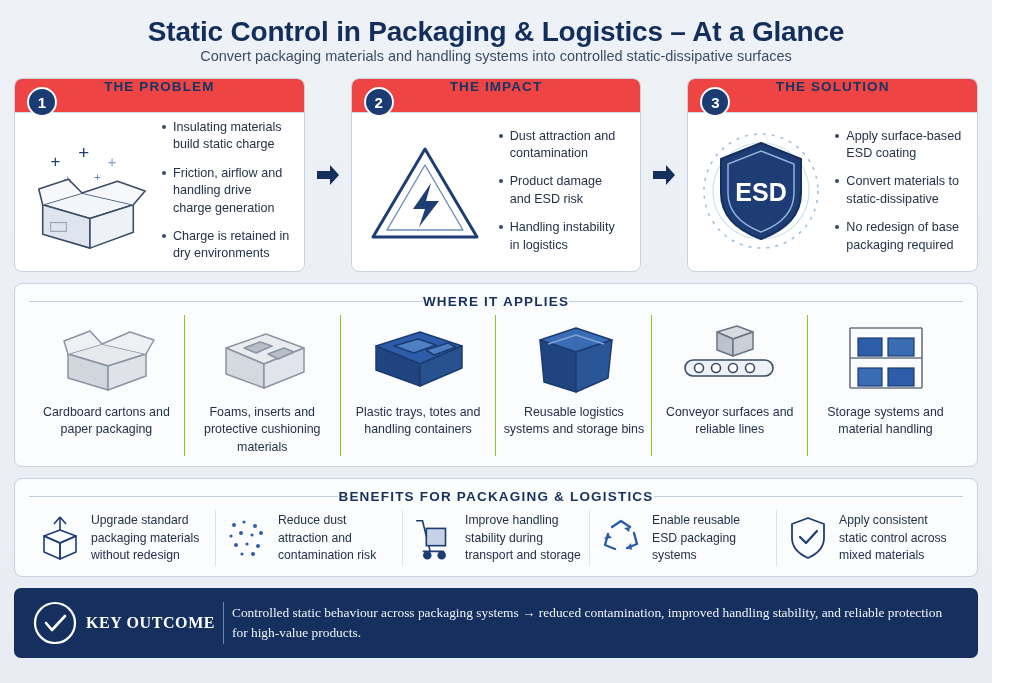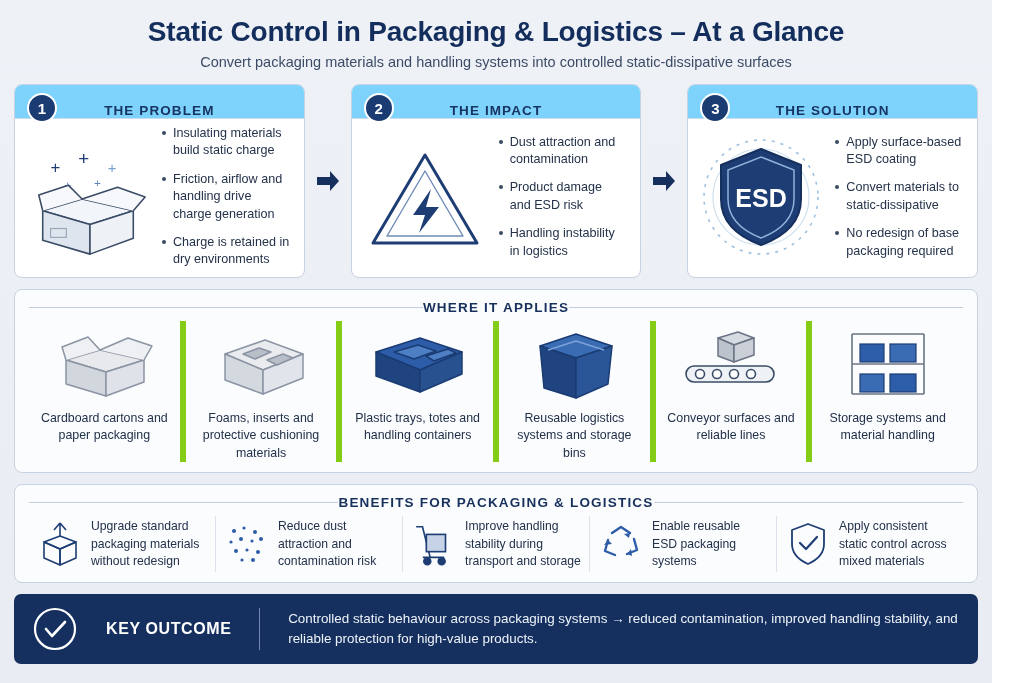--- a/index.html
+++ b/index.html
@@ -19,21 +19,21 @@
 
   
   .header { text-align: center; margin-top: 6px; }
   .title {
     font-size: 28px;
     font-weight: bold;
     color: #132e5c;
     letter-spacing: -0.2px;
   }
   .subtitle {
-    margin-top: 6px;
+    margin-top: 0;
     font-size: 14.5px;
     color: #3c4c66;
   }
 
   
   .top-row {
     display: flex;
     gap: 10px;
     margin-top: 14px;
     align-items: stretch;
@@ -43,24 +43,24 @@
     flex: 1 1 0;
     background: #ffffff;
     border: 1px solid #c7d2e2;
     border-radius: 8px;
     min-height: 182px;
     display: flex;
     flex-direction: column;
     overflow: hidden;
   }
   .card-head {
-    background: #7dd3fc;
+    background: #ef4444;
     height: 34px;
     display: flex;
-    align-items: flex-end;
+    align-items: flex-start;
     justify-content: center;
     border-bottom: 1px solid #cfdced;
   }
   .card-head .ttl {
     font-size: 13.5px;
     font-weight: bold;
     color: #173463;
     letter-spacing: 1.1px;
   }
   .badge {
@@ -144,21 +144,21 @@
   }
 
   
   .applies-row { display: flex; }
   .applies-item {
     flex: 1 1 0;
     display: flex;
     flex-direction: column;
     align-items: center;
     padding: 2px 6px 0 6px;
-    border-right: 6px solid #84cc16;
+    border-right: 1px solid #84cc16;
   }
   .applies-item:last-child { border-right: none; }
   .applies-art {
     height: 80px;
     display: flex; align-items: center; justify-content: center;
   }
   .applies-label {
     margin-top: 7px;
     font-size: 12.4px;
     color: #22314a;
@@ -189,21 +189,22 @@
 
   
   .outcome {
     margin-top: 11px;
     background: #15305e;
     border-radius: 7px;
     height: 70px;
     display: flex;
     align-items: center;
     padding: 0 18px;
-    gap: 28px;
+    gap: 8px;
+    font-family: Liberation Serif, serif;
   }
   .outcome-label {
     color: #ffffff;
     font-size: 16px;
     font-weight: bold;
     letter-spacing: 0.6px;
     white-space: nowrap;
   }
   .outcome-divider {
     width: 1px; height: 42px;

